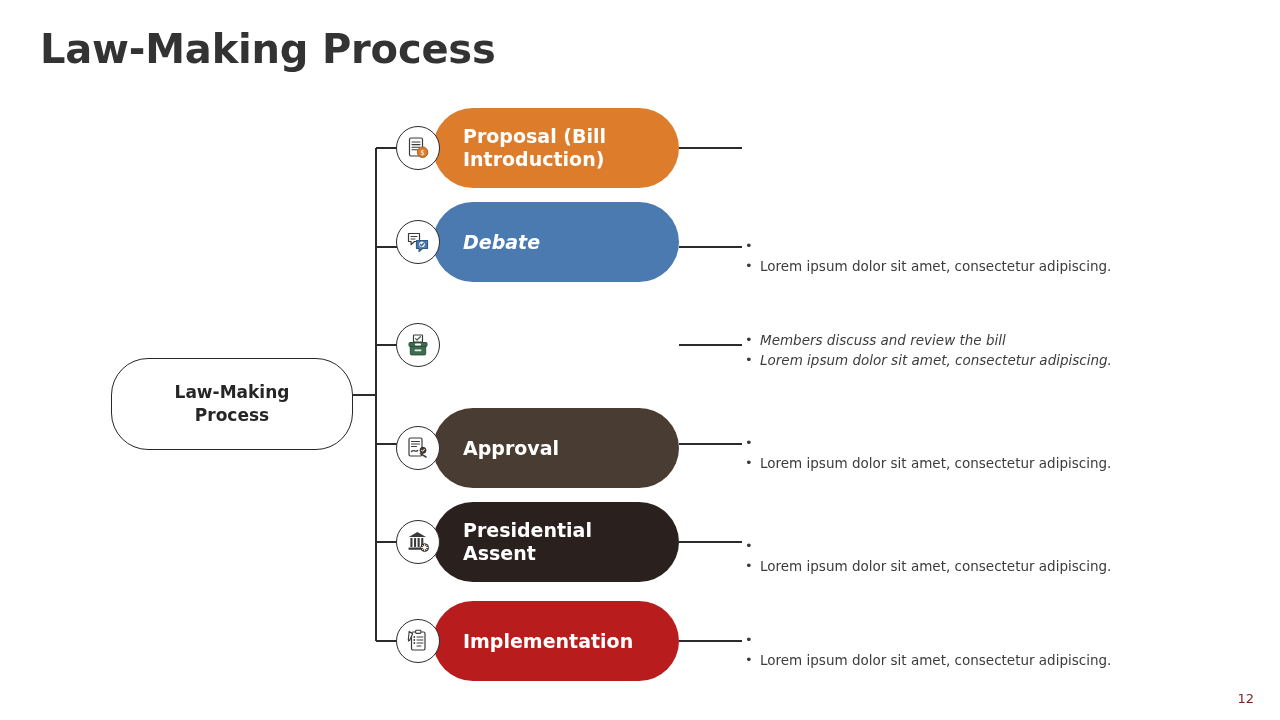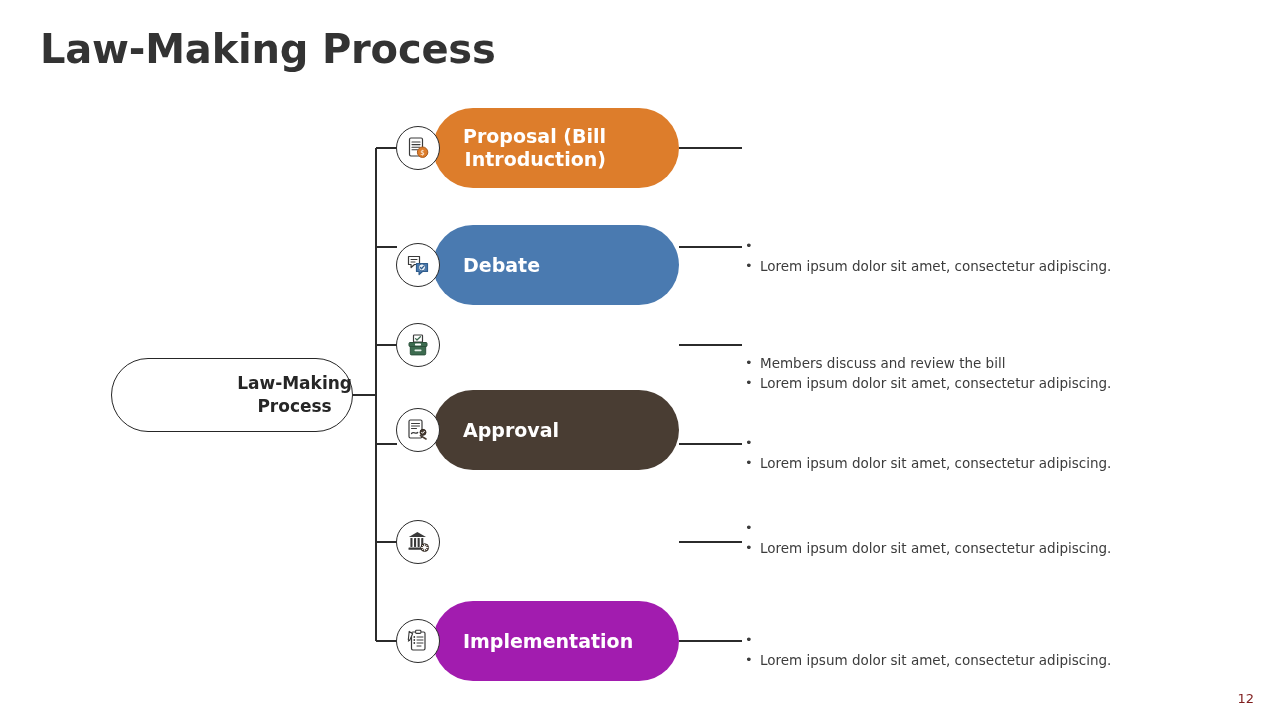--- a/index.html
+++ b/index.html
@@ -27,28 +27,28 @@
     color: #333333;
     white-space: nowrap;
   }
 
   
   .root-node {
     position: absolute;
     left: 111px;
     top: 358px;
     width: 242px;
-    height: 74px;
+    height: 92px;
     border: 1.3px solid #262626;
     border-radius: 37px;
     background: #ffffff;
     box-sizing: border-box;
     display: flex;
     align-items: center;
-    justify-content: flex-end;
+    justify-content: center;
   }
   .root-node-label {
     font-size: 17px;
     font-weight: bold;
     color: #262626;
     text-align: center;
     line-height: 1.35;
     white-space: pre-line;
   }
 
@@ -73,21 +73,20 @@
   .pill {
     position: absolute;
     left: 433px;
     top: 0;
     width: 246px;
     height: 80px;
     border-radius: 40px;
     box-sizing: border-box;
     display: flex;
     align-items: center;
-    text-align: right;
   }
   .pill-label {
     margin-left: 30px;
     margin-right: 14px;
     font-size: 19px;
     font-weight: bold;
     color: #ffffff;
     line-height: 1.2;
     white-space: pre-line;
   }
@@ -196,21 +195,21 @@
     <div class="bullet-item">
       <span class="bullet-dot">•</span>
     </div>
     <div class="bullet-item">
       <span class="bullet-dot">•</span>
       <span>Lorem ipsum dolor sit amet, consectetur adipiscing.</span>
     </div>
   </div>
 </div>
 
-<div class="row" style="top:225px;">
+<div class="row" style="top:202px;font-style:italic;">
   <div class="pill" style="background: rgb(74, 122, 176);">
     <div class="pill-label">Debate</div>
   </div>
   <div class="icon-circle">
     <svg width="26" height="26" viewBox="0 0 26 26">
       <path d="M3.5 4.5h11v8h-5l-3.4 3v-3H3.5z" fill="#fff" stroke="#3a3a3a" stroke-width="1.2" stroke-linejoin="round"></path>
       <g stroke="#3a3a3a" stroke-width="1" stroke-linecap="round">
         <line x1="6" y1="7.5" x2="12" y2="7.5"></line>
         <line x1="6" y1="10" x2="10" y2="10"></line>
       </g>
@@ -246,21 +245,21 @@
     <div class="bullet-item">
       <span class="bullet-dot">•</span>
     </div>
     <div class="bullet-item">
       <span class="bullet-dot">•</span>
       <span>Lorem ipsum dolor sit amet, consectetur adipiscing.</span>
     </div>
   </div>
 </div>
 
-<div class="row" style="top:390px;">
+<div class="row" style="top:408px;">
   <div class="pill" style="background: rgb(73, 61, 51);">
     <div class="pill-label">Approval</div>
   </div>
   <div class="icon-circle">
     <svg width="26" height="26" viewBox="0 0 26 26">
       <rect x="4" y="3" width="13" height="18" rx="1.4" fill="#fff" stroke="#3a3a3a" stroke-width="1.2"></rect>
       <g stroke="#3a3a3a" stroke-width="1" stroke-linecap="round">
         <line x1="6.5" y1="6.5" x2="14.5" y2="6.5"></line>
         <line x1="6.5" y1="9" x2="14.5" y2="9"></line>
         <line x1="6.5" y1="11.5" x2="11.5" y2="11.5"></line>
@@ -276,20 +275,24 @@
       <span class="bullet-dot">•</span>
     </div>
     <div class="bullet-item">
       <span class="bullet-dot">•</span>
       <span>Lorem ipsum dolor sit amet, consectetur adipiscing.</span>
     </div>
   </div>
 </div>
 
 <div class="row" style="top:502px;">
+  <div class="pill" style="background: rgb(42, 33, 30);">
+    <div class="pill-label">Presidential
+Assent</div>
+  </div>
   <div class="icon-circle">
     <svg width="26" height="26" viewBox="0 0 26 26">
       <path d="M12.4 3L21 8H3.8z" fill="#3a3a3a"></path>
       <g fill="#3a3a3a">
         <rect x="5.4" y="9" width="2.1" height="9" rx="0.4"></rect>
         <rect x="9" y="9" width="2.1" height="9" rx="0.4"></rect>
         <rect x="12.6" y="9" width="2.1" height="9" rx="0.4"></rect>
         <rect x="16.2" y="9" width="2.1" height="9" rx="0.4"></rect>
       </g>
       <rect x="3.5" y="18.4" width="17.2" height="2.4" rx="0.6" fill="#3a3a3a"></rect>
@@ -308,21 +311,21 @@
       <span class="bullet-dot">•</span>
     </div>
     <div class="bullet-item">
       <span class="bullet-dot">•</span>
       <span>Lorem ipsum dolor sit amet, consectetur adipiscing.</span>
     </div>
   </div>
 </div>
 
 <div class="row" style="top:601px;">
-  <div class="pill" style="background: #a21caf;">
+  <div class="pill" style="background: #b91c1c;">
     <div class="pill-label">Implementation</div>
   </div>
   <div class="icon-circle">
     <svg width="26" height="26" viewBox="0 0 26 26">
       <rect x="6.5" y="4" width="13.5" height="18" rx="1.4" fill="#fff" stroke="#3a3a3a" stroke-width="1.2"></rect>
       <rect x="10.6" y="2.2" width="5.3" height="3.2" rx="0.9" fill="#fff" stroke="#3a3a3a" stroke-width="1.1"></rect>
       <g stroke="#3a3a3a" stroke-width="1" stroke-linecap="round">
         <line x1="12" y1="9" x2="18" y2="9"></line>
         <line x1="12" y1="12" x2="18" y2="12"></line>
         <line x1="12" y1="15" x2="18" y2="15"></line>

